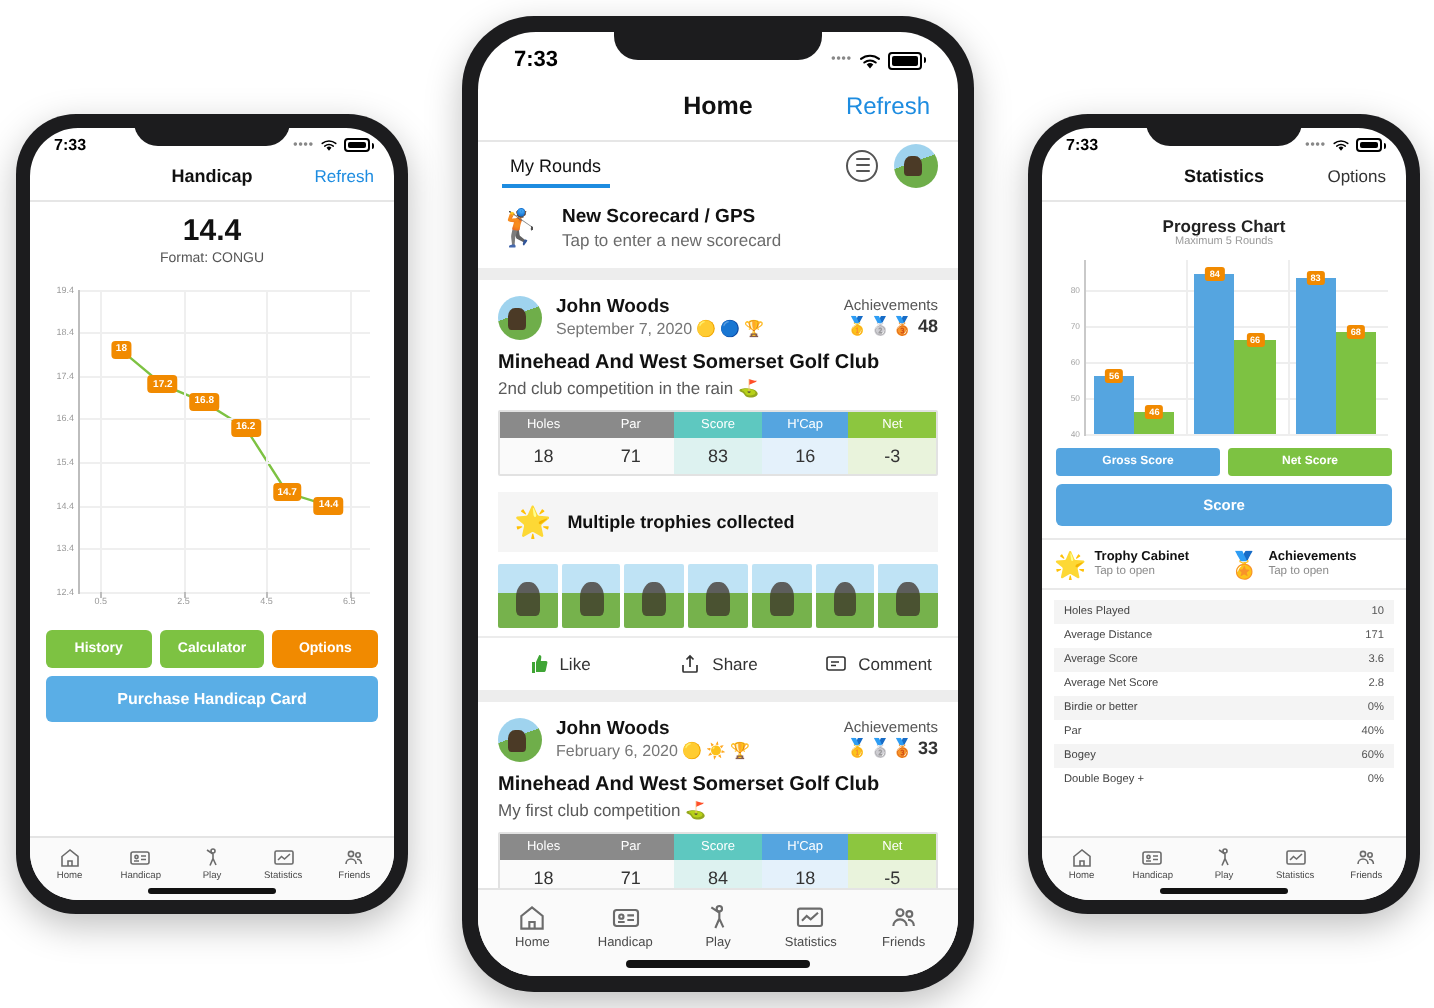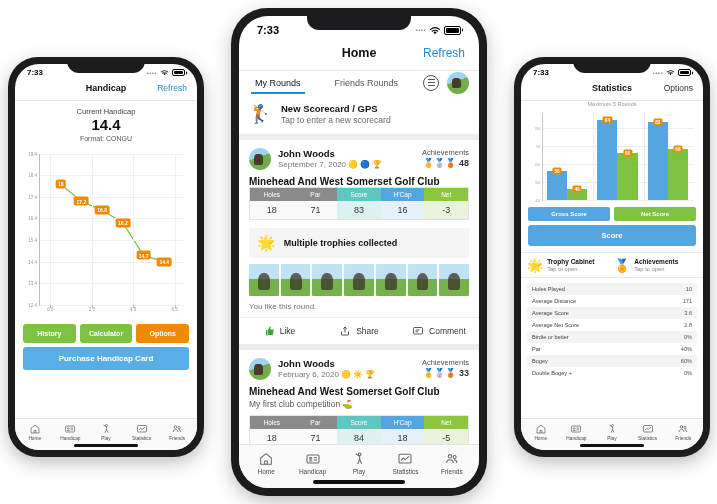--- a/index.html
+++ b/index.html
@@ -183,21 +183,20 @@
             </span>
         </span>
       </div>
 
       <div class="navbar">
         <span class="nav-title">Handicap</span>
         <span class="nav-action">Refresh</span>
       </div>
 
       <div class="hcap-head">
-        <div class="hcap-label">Current Handicap</div>
         <div class="hcap-value">14.4</div>
         <div class="hcap-format">Format: CONGU</div>
       </div>
 
       <div class="linechart">
         <div class="lc-plot" id="lc-plot">
           <svg class="lc-svg" id="lc-svg" viewBox="0 0 100 100" preserveAspectRatio="none">
               <polyline points="14.285714285714285,19.999999999999986 28.57142857142857,31.428571428571427 42.857142857142854,37.142857142857125 57.14285714285714,45.714285714285715 71.42857142857143,67.14285714285715 85.71428571428571,71.42857142857142" fill="none" stroke="#7dc242" stroke-width="1.2" vector-effect="non-scaling-stroke"></polyline>
             </svg>
         <div class="lc-grid-h" style="top: 100%;"></div>
@@ -318,21 +317,20 @@
         </span>
       </div>
 
       <div class="navbar">
         <span class="nav-title">Home</span>
         <span class="nav-action">Refresh</span>
       </div>
 
       <div class="seg">
         <div class="seg-tab active">My Rounds</div>
-        <div class="seg-tab" style="margin-left:22px">Friends Rounds</div>
         <div class="seg-spacer"></div>
         <div class="icon-circle">
             <i></i>
             <i></i>
             <i></i>
           </div>
         <div class="avatar lg2"></div>
       </div>
 
       <div style="position:absolute;left:0;right:0;top:78px;bottom:34px;overflow:hidden;background:#ededed">
@@ -356,20 +354,21 @@
                 </span>
                 <span class="ph-right">
                   <span class="ph-ach-label" style="display:block">Achievements</span>
                   <span class="ph-ach-val">
                     <span>🥇🥈🥉</span>
                     <span>48</span>
                   </span>
                 </span>
               </div>
               <div class="post-club">Minehead And West Somerset Golf Club</div>
+              <div class="post-note">2nd club competition in the rain ⛳</div>
               <div class="scoretable">
                 <div class="st-h" style="background: rgb(138, 138, 138);">Holes</div>
                 <div class="st-h" style="background: rgb(138, 138, 138);">Par</div>
                 <div class="st-h" style="background: rgb(94, 200, 192);">Score</div>
                 <div class="st-h" style="background: rgb(85, 165, 224);">H'Cap</div>
                 <div class="st-h" style="background: rgb(140, 198, 63);">Net</div>
                 <div class="st-c" style="background: rgb(250, 250, 250);">18</div>
                 <div class="st-c" style="background: rgb(250, 250, 250);">71</div>
                 <div class="st-c" style="background: rgb(221, 242, 240);">83</div>
                 <div class="st-c" style="background: rgb(228, 241, 251); text-align: center;">16</div>
@@ -381,21 +380,20 @@
               </div>
               <div class="photos">
                 <div class="p"></div>
                 <div class="p"></div>
                 <div class="p"></div>
                 <div class="p"></div>
                 <div class="p"></div>
                 <div class="p"></div>
                 <div class="p"></div>
               </div>
-              <div class="likeline">You like this round.</div>
               <div class="actions">
                 <div class="act">
                   <span class="ai">
                     <svg viewBox="0 0 24 24">
                       <path d="M6 10h3V21H6zM10 10l3.2-7c1.6 0 2.4 1.1 2.1 2.6L14.8 9H20c1 0 1.6.9 1.4 1.8l-1.7 8c-.2.9-1 1.2-1.8 1.2H10z" fill="#3fa535"></path>
                     </svg>
                   </span>
                   <span>Like</span>
                 </div>
                 <div class="act">
@@ -526,20 +524,21 @@
               <i></i>
             </span>
         </span>
       </div>
 
       <div class="navbar">
         <span class="nav-title">Statistics</span>
         <span class="nav-action dark">Options</span>
       </div>
 
+      <div class="sec-title">Progress Chart</div>
       <div class="sec-sub">Maximum 5 Rounds</div>
 
       <div class="barchart">
         <div class="bc-plot" id="bc-plot">
             <div class="bc-grid-h" style="top: 100%;"></div>
             <div class="bc-ylab" style="top: 100%;">40</div>
             <div class="bc-grid-h" style="top: 79.1667%;"></div>
             <div class="bc-ylab" style="top: 79.1667%;">50</div>
             <div class="bc-grid-h" style="top: 58.3333%;"></div>
             <div class="bc-ylab" style="top: 58.3333%;">60</div>

